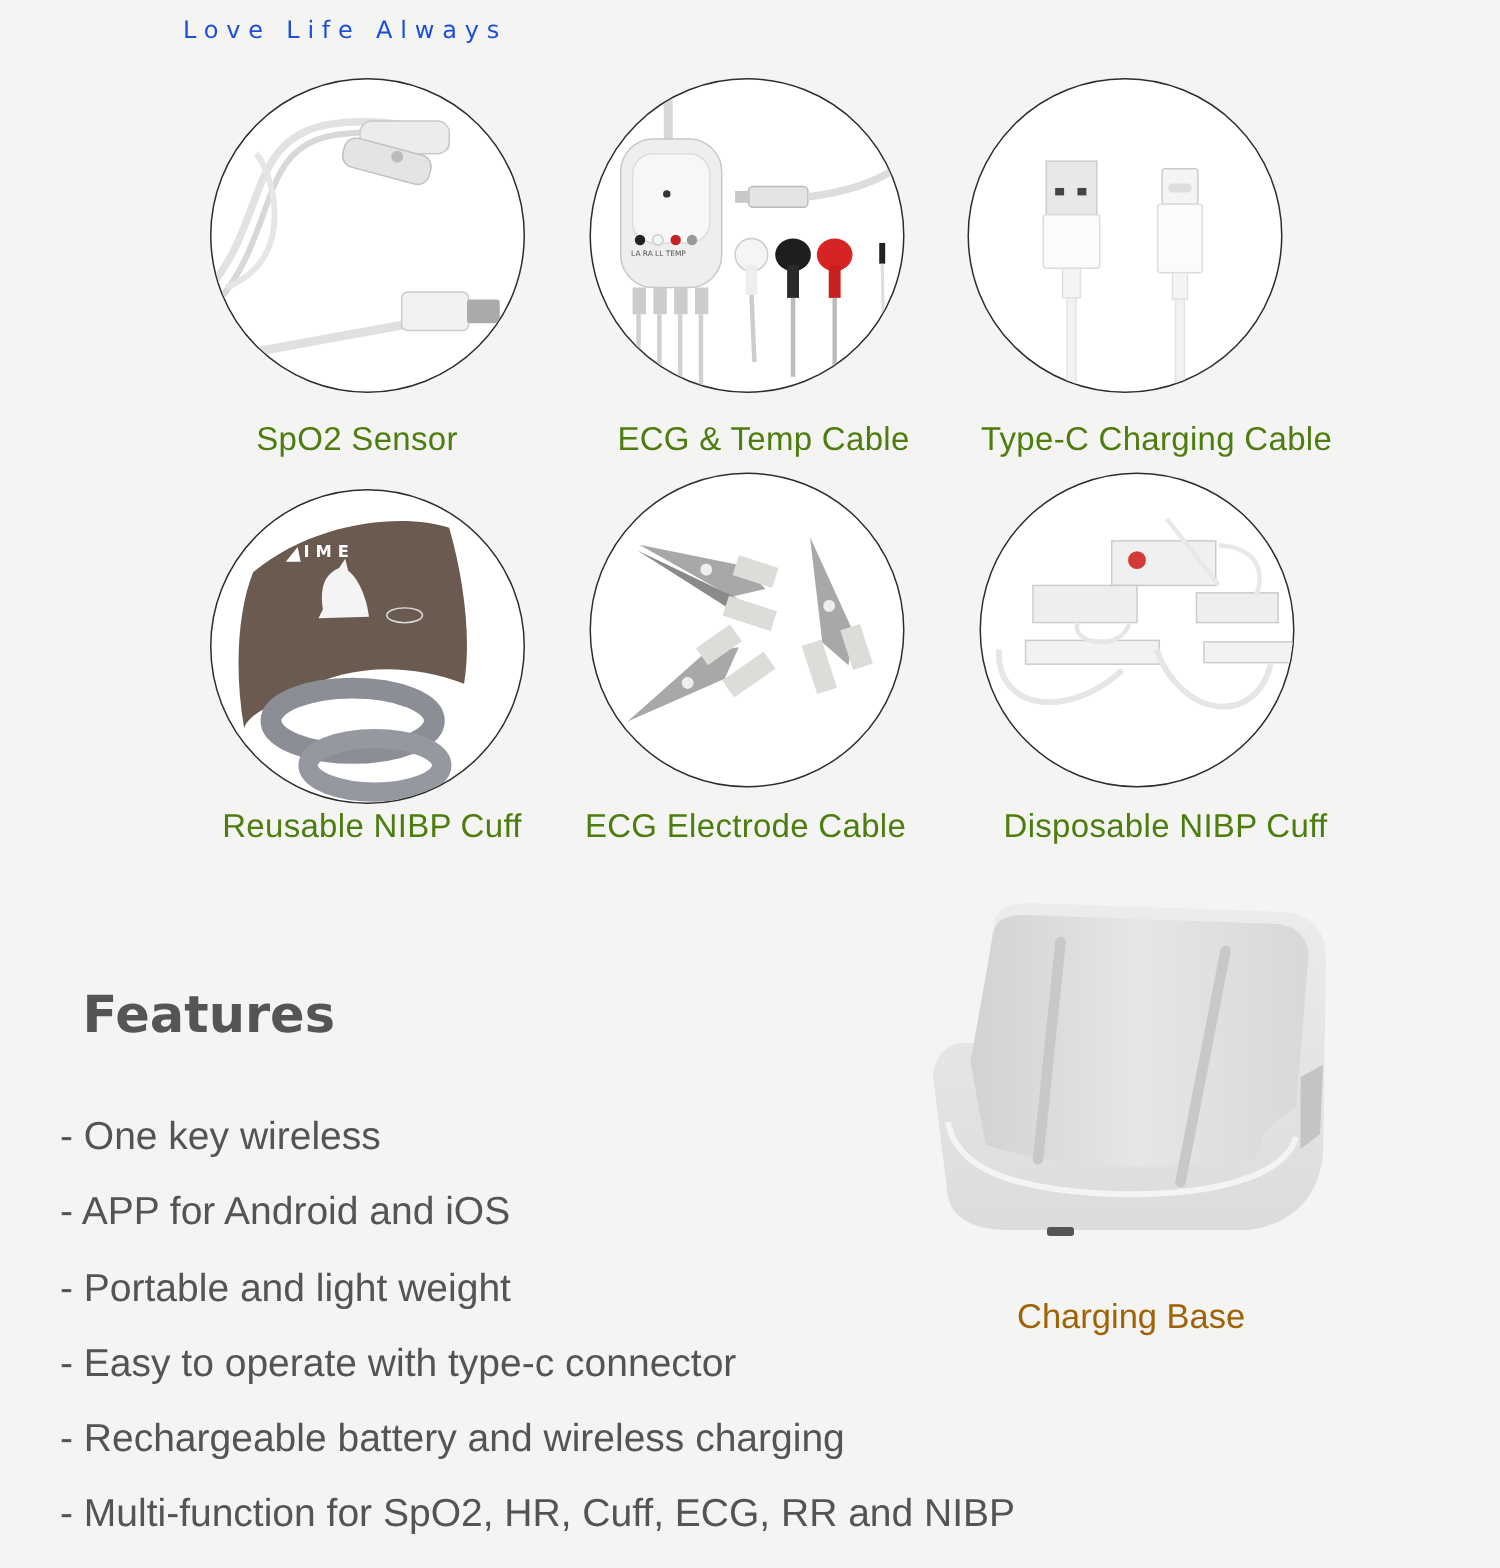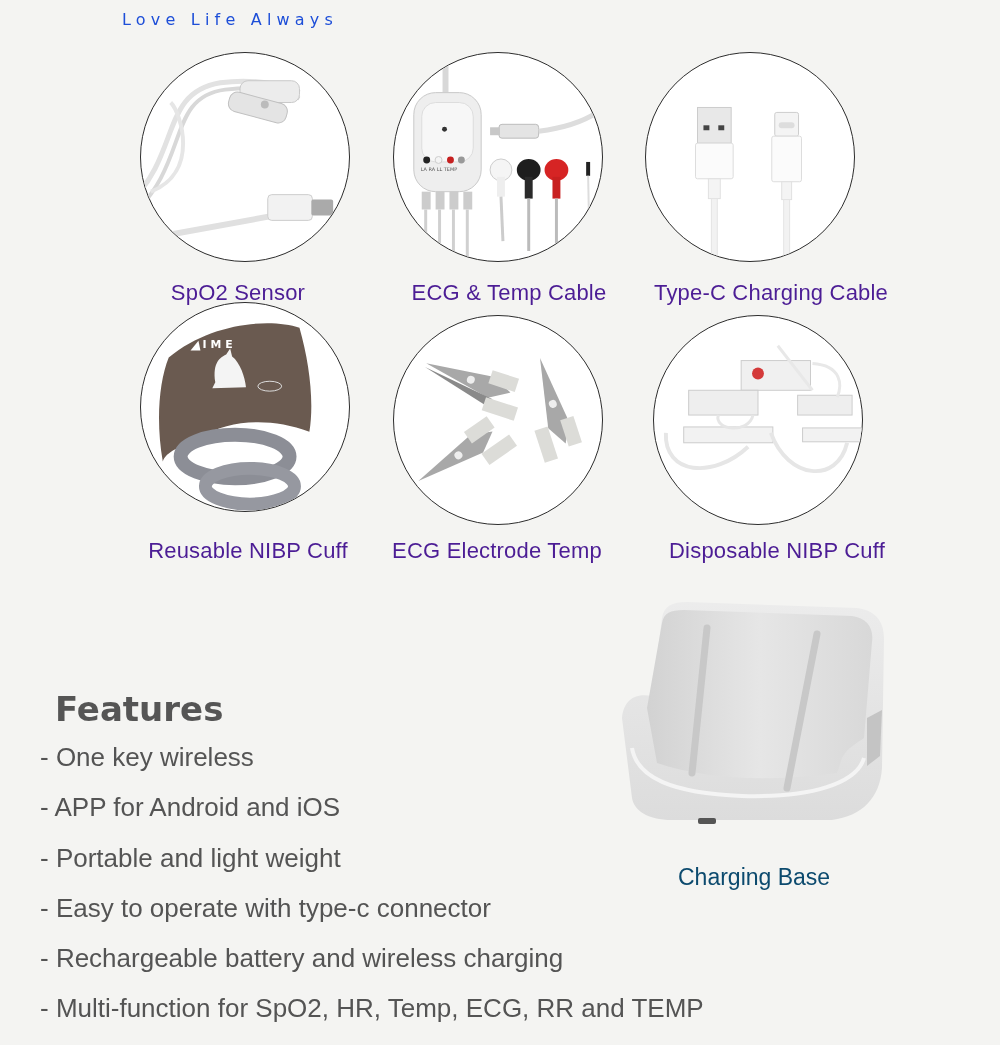--- a/index.html
+++ b/index.html
@@ -1,25 +1,25 @@
 <!DOCTYPE html>
 <html><head>
 <meta charset="utf-8">
 <style>
   html, body { margin:0; padding:0; }
   body { width:1000px; height:1045px; background:#f4f4f2; position:relative; overflow:hidden; font-family:"DejaVu Sans", sans-serif; color:#4f4f4f; }
   .tagline { position:absolute; left:122px; top:10px; font-size:16px; letter-spacing:5.2px; color:#1d4ed8; font-family:"DejaVu Sans", sans-serif; }
   .acc { position:absolute; width:210px; height:210px; border-radius:50%; background:#ffffff; border:1.5px solid #2d2d2d; overflow:hidden; box-sizing:border-box; }
   .acc svg { width:100%; height:100%; display:block; }
-  .label { position:absolute; font-size:22px; color:#4c1d95; font-family:"Liberation Sans", sans-serif; white-space:nowrap; text-align:center; transform:translateX(-50%); letter-spacing:0.2px; }
-  .features-title { position:absolute; left:55px; top:689px; font-size:34px; font-weight:bold; color:#555; font-family:"DejaVu Sans", sans-serif; }
+  .label { position:absolute; font-size:22px; color:#4d7c0f; font-family:"Liberation Sans", sans-serif; white-space:nowrap; text-align:center; transform:translateX(-50%); letter-spacing:0.2px; }
+  .features-title { position:absolute; left:55px; top:657px; font-size:34px; font-weight:bold; color:#555; font-family:"DejaVu Sans", sans-serif; }
   .features-list { position:absolute; left:40px; top:732px; list-style:none; margin:0; padding:0; }
   .features-list li { font-size:26px; line-height:50.3px; color:#545454; font-family:"Liberation Sans", sans-serif; white-space:nowrap; }
   .base { position:absolute; left:612px; top:598px; width:280px; height:240px; }
-  .base-label { position:absolute; left:678px; top:864px; font-size:23px; color:#0c4a6e; font-family:"Liberation Sans", sans-serif; }
+  .base-label { position:absolute; left:678px; top:864px; font-size:23px; color:#a16207; font-family:"Liberation Sans", sans-serif; }
 </style>
 </head>
 <body>
 
 <div class="tagline">Love Life Always</div>
 
 <div class="acc" style="left:140px;top:52px;">
   <svg viewBox="0 0 210 210">
     <path d="M-10 150 C 40 100, 20 40, 80 30 C 110 26, 140 30, 160 40" stroke="#e2e2e2" stroke-width="5" fill="none"></path>
     <path d="M-10 165 C 50 110, 25 45, 85 37 C 115 33, 140 36, 160 46" stroke="#d8d8d8" stroke-width="4" fill="none"></path>
@@ -78,21 +78,21 @@
     <rect x="66" y="147" width="6" height="70" fill="#f2f2f2" stroke="#e4e4e4"></rect>
     <rect x="130" y="60" width="24" height="24" rx="2" fill="#f4f4f4" stroke="#ccc"></rect>
     <rect x="134" y="70" width="16" height="6" rx="3" fill="#ddd"></rect>
     <rect x="127" y="84" width="30" height="46" rx="2" fill="#fbfbfb" stroke="#ddd"></rect>
     <rect x="137" y="130" width="10" height="18" fill="#f4f4f4" stroke="#e0e0e0"></rect>
     <rect x="139" y="148" width="6" height="70" fill="#f2f2f2" stroke="#e4e4e4"></rect>
   </svg>
 </div>
 <div class="label" style="left:771px;top:280px;">Type-C Charging Cable</div>
 
-<div class="acc" style="left:140px;top:302px;">
+<div class="acc" style="left:140px;top:326px;">
   <svg viewBox="0 0 210 210">
     <path d="M28 55 C 70 20, 130 15, 160 25 C 170 60, 175 100, 170 130 C 130 115, 90 118, 60 135 C 40 145, 25 150, 22 160 C 15 120, 18 80, 28 55 Z" fill="#6a5a50"></path>
     <text x="62" y="45" font-size="11" fill="#fff" font-family="DejaVu Sans, sans-serif" font-weight="bold" letter-spacing="4">IME</text>
     <path d="M50 48 L 58 38 L 60 48 Z" fill="#fff"></path>
     <path d="M75 80 C 72 60, 80 55, 86 52 L 90 46 L 92 54 C 100 60, 105 75, 106 85 L 72 86 Z" fill="#f4f4f4"></path>
     <ellipse cx="130" cy="84" rx="12" ry="5" fill="none" stroke="#ddd"></ellipse>
     <ellipse cx="95" cy="155" rx="55" ry="22" fill="none" stroke="#8c8e96" stroke-width="14"></ellipse>
     <ellipse cx="110" cy="185" rx="45" ry="18" fill="none" stroke="#9698a0" stroke-width="13"></ellipse>
   </svg>
 </div>
@@ -114,21 +114,21 @@
       <circle cx="48" cy="10" r="4" fill="#eee"></circle>
     </g>
     <g transform="translate(155 40) rotate(72)">
       <path d="M0 8 L 70 0 L 90 10 L 70 22 Z" fill="#a8a8a8"></path>
       <rect x="66" y="-6" width="28" height="14" fill="#dcdcd8"></rect>
       <rect x="68" y="22" width="34" height="14" fill="#dcdcd8"></rect>
       <circle cx="48" cy="10" r="4" fill="#eee"></circle>
     </g>
   </svg>
 </div>
-<div class="label" style="left:497px;top:538px;">ECG Electrode Temp</div>
+<div class="label" style="left:497px;top:538px;">ECG Electrode Cable</div>
 
 <div class="acc" style="left:653px;top:315px;">
   <svg viewBox="0 0 210 210">
     <rect x="88" y="45" width="70" height="30" fill="#f0f0f0" stroke="#ccc"></rect>
     <circle cx="105" cy="58" r="6" fill="#d43a3a"></circle>
     <rect x="35" y="75" width="70" height="25" fill="#eeeeee" stroke="#ccc"></rect>
     <rect x="145" y="80" width="55" height="20" fill="#eeeeee" stroke="#ccc"></rect>
     <rect x="30" y="112" width="90" height="16" fill="#f2f2f2" stroke="#ccc"></rect>
     <rect x="150" y="113" width="60" height="14" fill="#f2f2f2" stroke="#ccc"></rect>
     <path d="M12 118 C 10 160, 60 165, 95 132" stroke="#e6e6e6" stroke-width="4" fill="none"></path>
@@ -140,21 +140,21 @@
 </div>
 <div class="label" style="left:777px;top:538px;">Disposable NIBP Cuff</div>
 
 <div class="features-title">Features</div>
 <ul class="features-list">
   <li>- One key wireless</li>
   <li>- APP for Android and iOS</li>
   <li>- Portable and light weight</li>
   <li>- Easy to operate with type-c connector</li>
   <li>- Rechargeable battery and wireless charging</li>
-  <li>- Multi-function for SpO2, HR, Temp, ECG, RR and TEMP</li>
+  <li>- Multi-function for SpO2, HR, Cuff, ECG, RR and NIBP</li>
 </ul>
 
 <div class="base">
   <svg viewBox="0 0 280 240" width="280" height="240">
     <defs>
       <linearGradient id="bg1" x1="0" y1="0" x2="0" y2="1">
         <stop offset="0" stop-color="#ececec"></stop>
         <stop offset="1" stop-color="#dcdcdc"></stop>
       </linearGradient>
       <linearGradient id="bg2" x1="0" y1="0" x2="1" y2="0">

